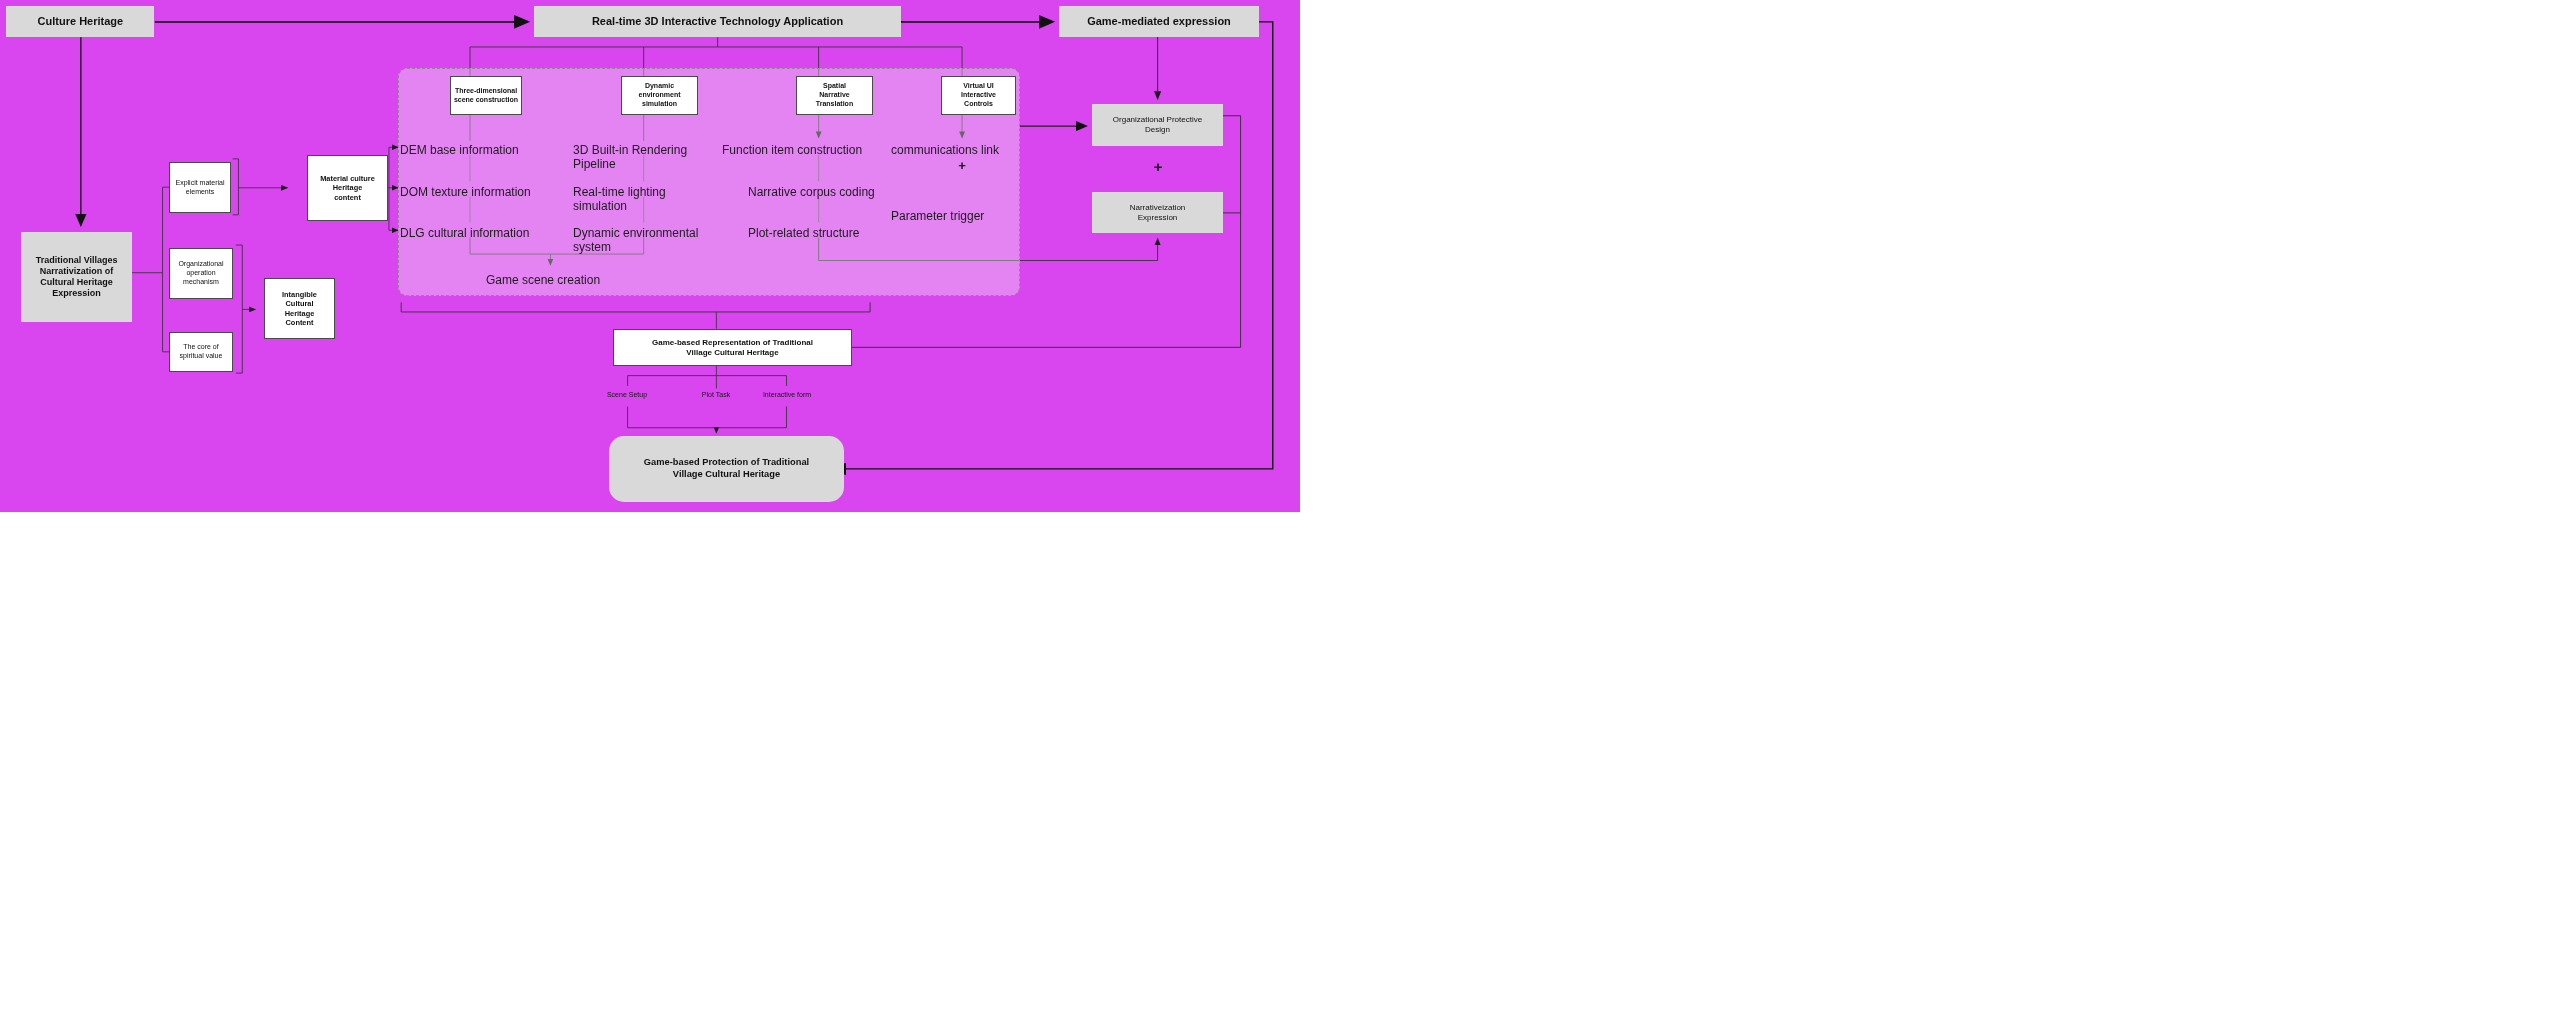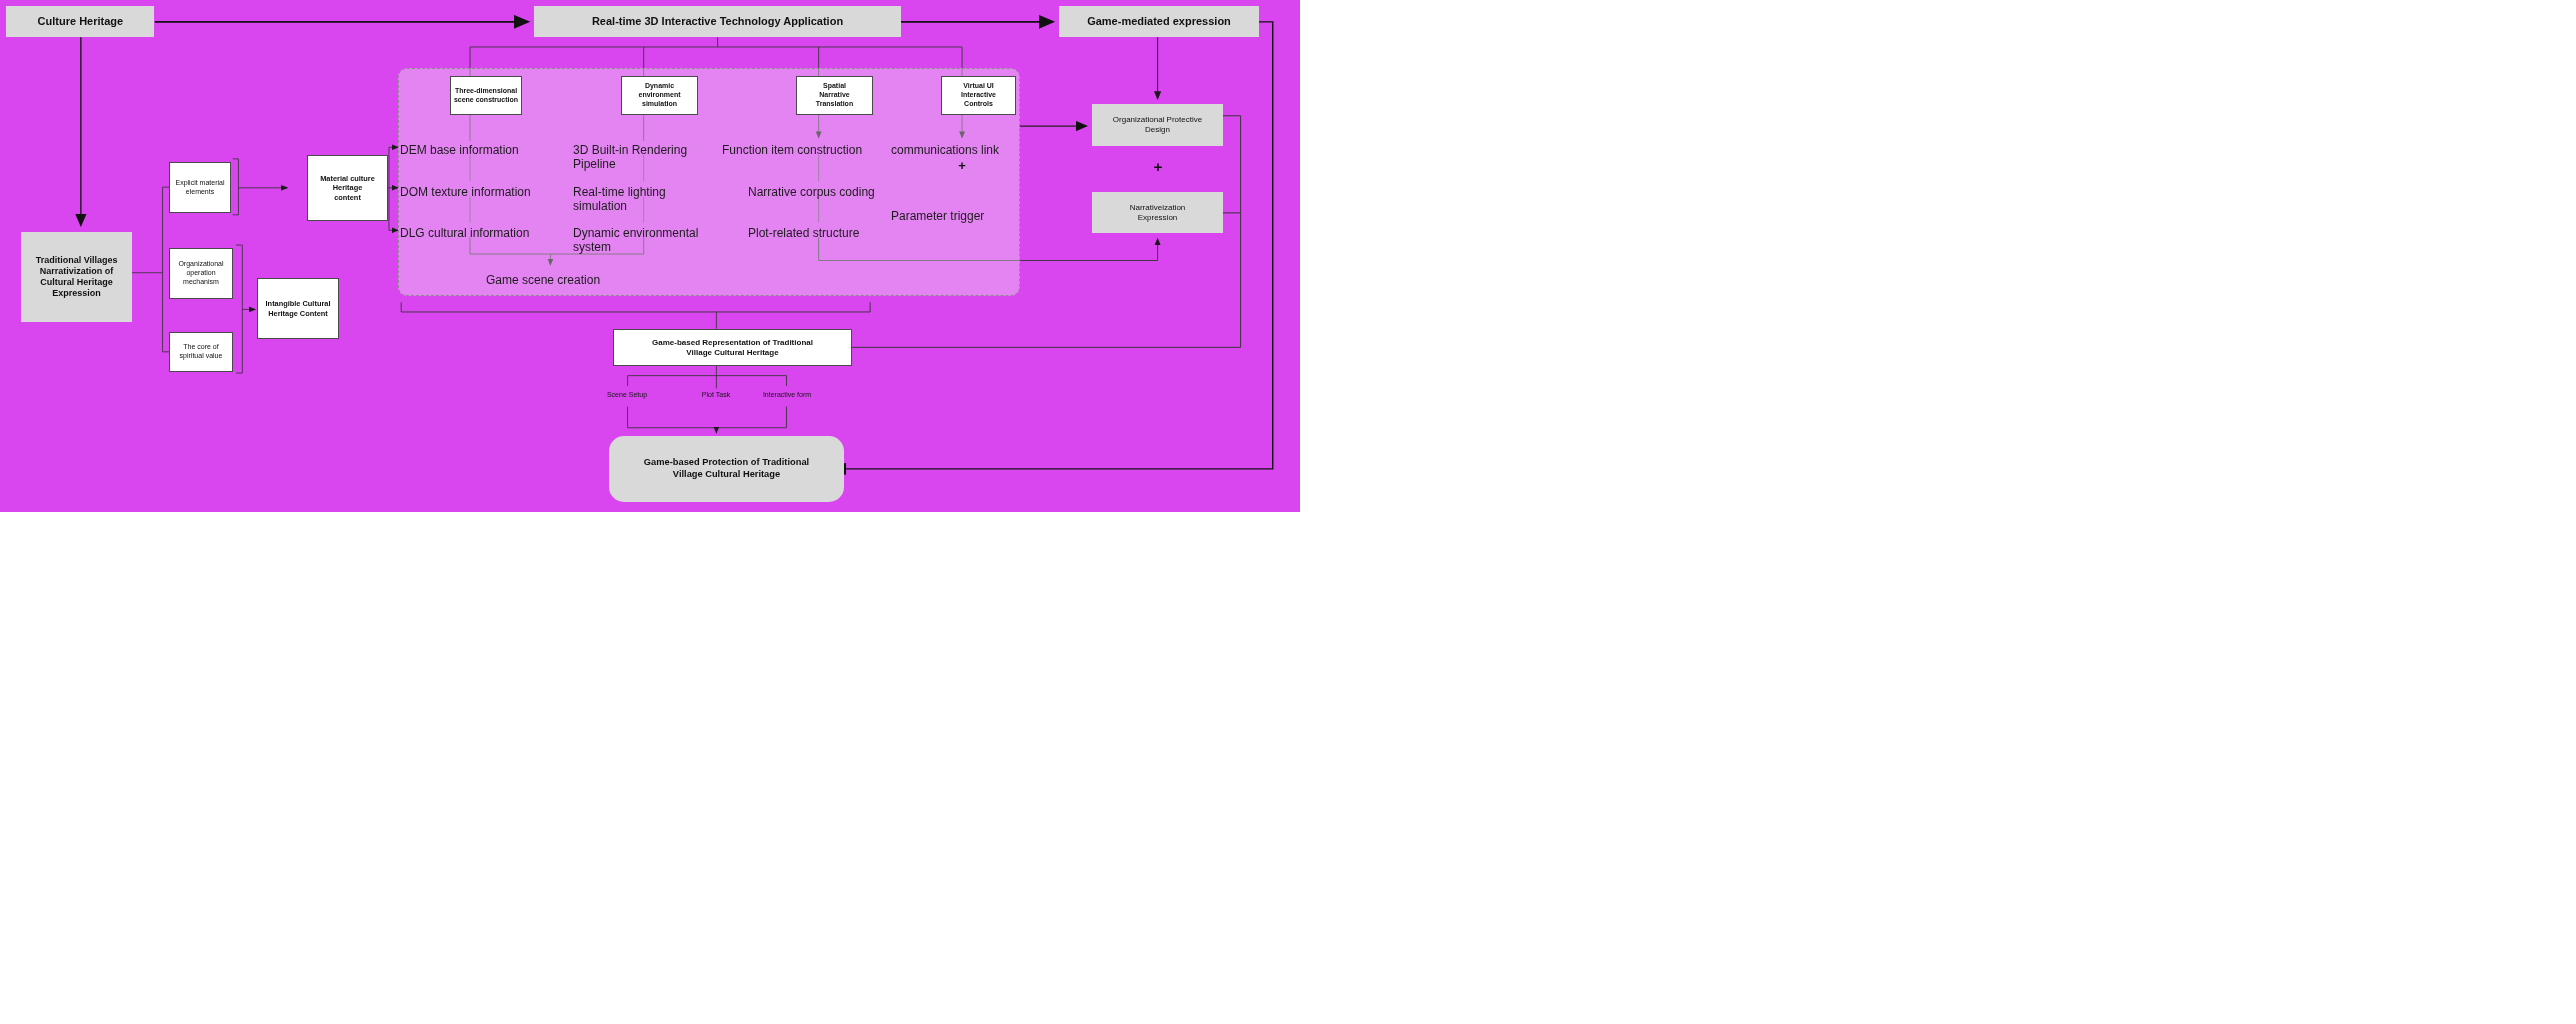--- a/index.html
+++ b/index.html
@@ -102,21 +102,21 @@
 
   <div class="box gray hdr" style="left:6.4px;top:6.4px;width:148px;height:31px;">Culture Heritage</div>
   <div class="box gray hdr" style="left:534px;top:6.4px;width:367px;height:31px;">Real-time 3D Interactive Technology Application</div>
   <div class="box gray hdr" style="left:1059px;top:6.4px;width:200px;height:31px;">Game-mediated expression</div>
 
   <div class="box gray b" style="left:5.1px;top:232px;width:111px;height:90px;font-size:9px;padding:0 5.1px;">Traditional Villages Narrativization of Cultural Heritage Expression</div>
   <div class="box outline" style="left:169px;top:162px;width:62px;height:51px;font-size:7px;padding:0 3.9px;">Explicit material elements</div>
   <div class="box outline" style="left:169px;top:248px;width:64px;height:51px;font-size:7px;padding:0 3.9px;">Organizational operation mechanism</div>
   <div class="box outline" style="left:169px;top:332px;width:64px;height:40px;font-size:7px;padding:0 5.1px;">The core of spiritual value</div>
   <div class="box outline b" style="left:291px;top:155px;width:81px;height:66px;font-size:7.4px;padding:0 11.6px;">Material culture Heritage content</div>
-  <div class="box outline b" style="left:241px;top:278px;width:82px;height:61px;font-size:7.4px;padding:0 5.1px;">Intangible Cultural Heritage Content</div>
+  <div class="box outline b" style="left:248px;top:278px;width:71px;height:61px;font-size:7.4px;padding:0 5.1px;">Intangible Cultural Heritage Content</div>
 
   <div class="dashed-module" style="left:398px;top:68px;width:622px;height:228px;"></div>
 
   <div class="box outline b" style="left:434px;top:76px;width:72px;height:39px;font-size:7px;padding:0 2.6px;">Three-dimensional scene construction</div>
   <div class="box outline b" style="left:605px;top:76px;width:77px;height:39px;font-size:7px;padding:0 7.7px;">Dynamic environment simulation</div>
   <div class="box outline b" style="left:780px;top:76px;width:77px;height:39px;font-size:7px;padding:0 11.6px;">Spatial Narrative Translation</div>
   <div class="box outline b" style="left:925px;top:76px;width:75px;height:39px;font-size:7px;padding:0 9px;">Virtual UI Interactive Controls</div>
 
   <div class="item" style="left:400px;top:143px;width:139px;">DEM base information</div>
   <div class="item" style="left:400px;top:185px;width:139px;">DOM texture information</div>

